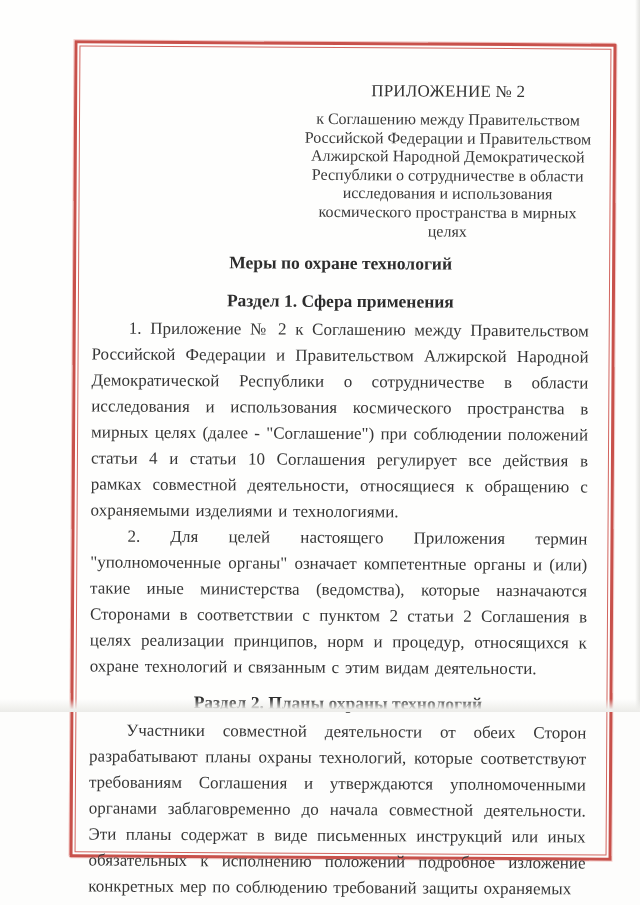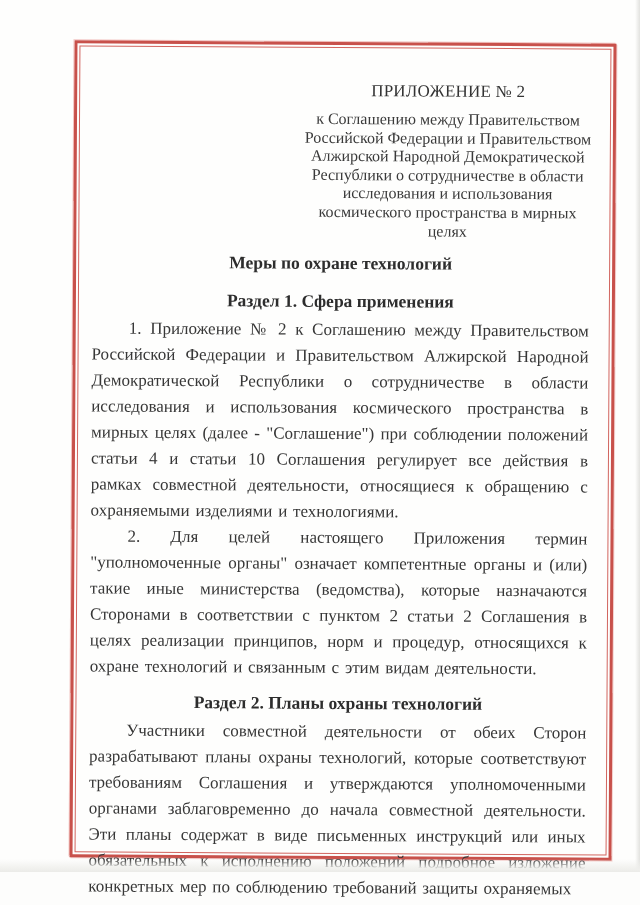--- a/index.html
+++ b/index.html
@@ -7,21 +7,21 @@
     padding: 0;
     width: 640px;
     height: 905px;
     background: #fdfdfc;
     overflow: hidden;
     font-family: "Liberation Serif", "DejaVu Serif", serif;
   }
   .scan-page {
     position: relative;
     width: 640px;
-    height: 872px;
+    height: 712px;
     background: #fefefd;
   }
   
   .edge-bottom {
     position: absolute;
     left: 0; right: 0; bottom: 0;
     height: 13px;
     background: linear-gradient(to bottom, rgba(235,235,232,0) 0%, #efefec 80%, #ebebe8 100%);
   }
   .edge-right {

